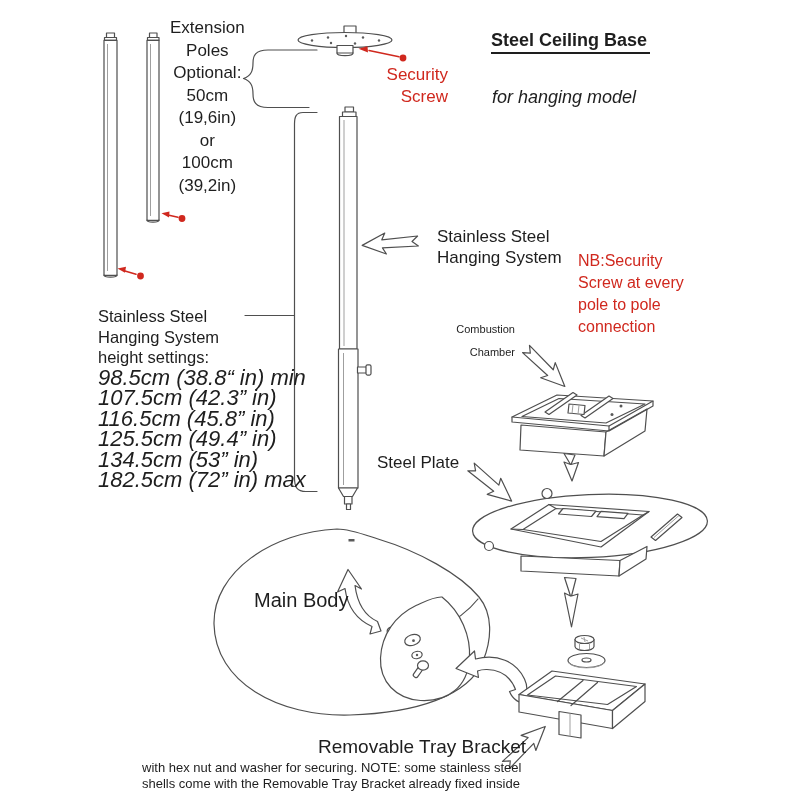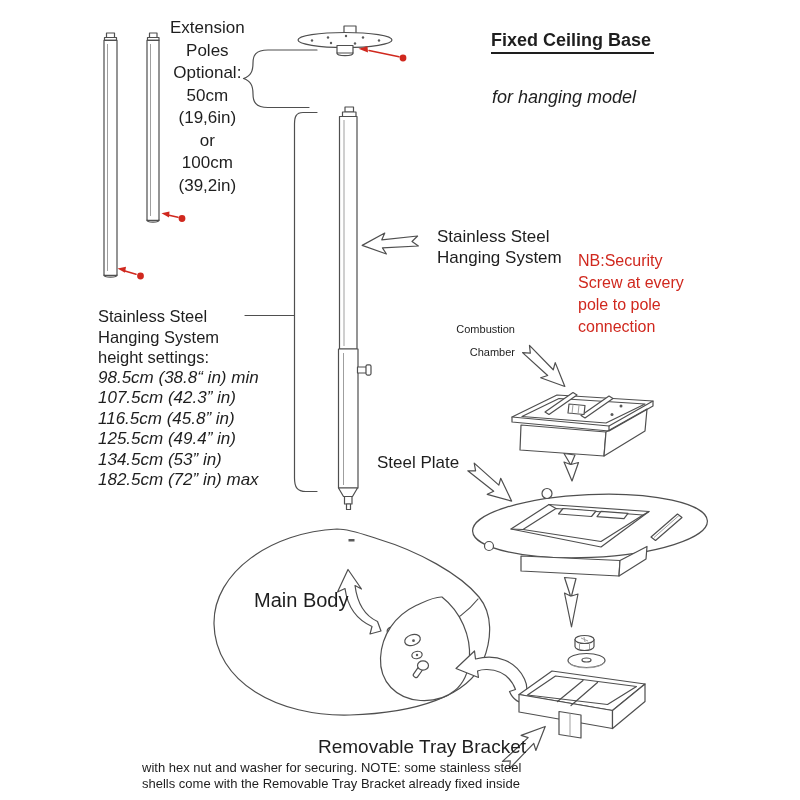--- a/index.html
+++ b/index.html
@@ -23,21 +23,21 @@
   .ttl{left:491px;top:30px;font-size:18px;font-weight:bold;border-bottom:2px solid var(--text);
        padding:0 3px 1px 0;}
   .sub{left:492px;top:53px;font-size:18px;font-style:italic;margin-top:34px;}
   .sscrew{left:363px;top:64px;width:85px;text-align:right;font-size:17px;line-height:21.5px;
           color:var(--annotation_red);}
   .hangsys{left:437px;top:226px;font-size:17px;line-height:21px;}
   .nbnote{left:578px;top:250px;width:128px;font-size:16px;line-height:22px;
           color:var(--annotation_red);}
   .combustion{left:420px;top:318px;width:95px;text-align:right;font-size:11px;line-height:23px;}
   .hh{left:98px;top:306px;font-size:16.5px;line-height:20.5px;}
-  .hv{left:98px;top:367.5px;font-size:17px;line-height:20.5px;font-style:italic;}
+  .hv{left:98px;top:367.5px;font-size:22px;line-height:20.5px;font-style:italic;}
   .mount{left:377px;top:453px;font-size:17px;}
   .mainbody{left:254px;top:589px;font-size:20px;}
   .trayb{left:318px;top:736px;font-size:19px;}
   .traynote{left:142px;top:760px;width:382px;text-align:left;font-size:13px;line-height:15.5px;}
 </style>
 </head>
 <body>
 
 <div class="canvas">
 
@@ -209,24 +209,26 @@
 
 <div class="lbl ext">Extension
 Poles
 Optional:
 50cm
 (19,6in)
 or
 100cm
 (39,2in)</div>
 
-<div class="lbl ttl">Fixed Ceiling Base</div>
+<div class="lbl ttl">Steel Ceiling Base</div>
 
 <div class="lbl sub">for hanging model</div>
 
+<div class="lbl sscrew">Security
+Screw</div>
 
 <div class="lbl hangsys">Stainless Steel
 Hanging System</div>
 
 <div class="lbl nbnote">NB:Security
 Screw at every
 pole to pole
 connection</div>
 
 <div class="lbl combustion">Combustion

